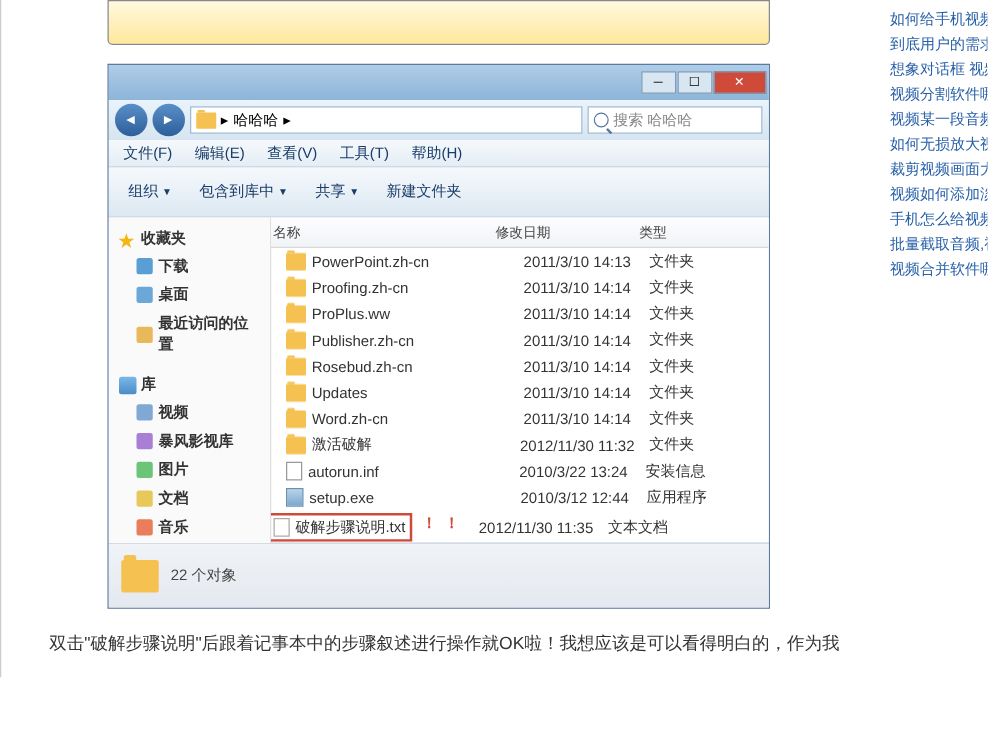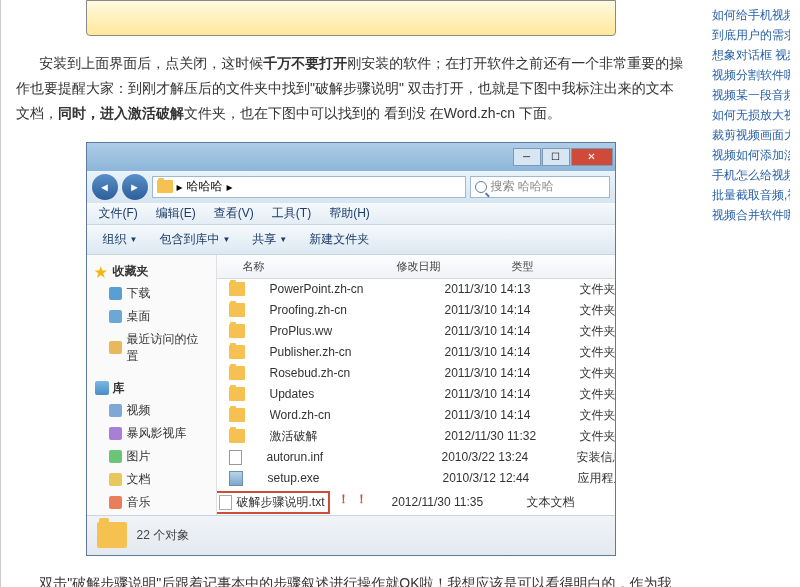--- a/index.html
+++ b/index.html
@@ -16,72 +16,69 @@
     .addressbar { height: 32px; background: linear-gradient(#eaf3fb, #d6e5f1); display: flex; align-items: center; padding: 3px 5px; gap: 4px; }
     .nav-btn { width: 26px; height: 26px; border-radius: 50%; background: linear-gradient(#5a8fc7, #2d5f9a); display: flex; align-items: center; justify-content: center; color: #fff; font-size: 11px; cursor: pointer; }
     .address-input { flex: 1; height: 22px; background: #fff; border: 1px solid #9db9d2; display: flex; align-items: center; padding: 0 4px; gap: 4px; }
     .folder-icon { width: 16px; height: 13px; background: #f5c151; border-radius: 1px; position: relative; }
     .folder-icon::before { content: ''; position: absolute; top: -2px; left: 1px; width: 6px; height: 2px; background: #f5c151; border-radius: 1px 1px 0 0; }
     .search-box { width: 140px; height: 22px; background: #fff; border: 1px solid #9db9d2; display: flex; align-items: center; padding: 0 4px; gap: 4px; color: #888; }
     .search-icon { width: 12px; height: 12px; border: 1.5px solid #5a7aa0; border-radius: 50%; position: relative; }
     .search-icon::after { content: ''; position: absolute; bottom: -4px; right: -4px; width: 5px; height: 1.5px; background: #5a7aa0; transform: rotate(45deg); }
     .menubar { height: 22px; background: linear-gradient(#f5f9fc, #e4edf5); display: flex; align-items: center; padding: 0 4px; gap: 2px; border-bottom: 1px solid #c8d4df; }
     .menu-item { padding: 18px 8px; color: #1a3c6a; cursor: pointer; }
-    .toolbar { height: 30px; background: linear-gradient(#f5f9fc, #dce8f2); display: flex; align-items: center; padding: 11px 6px; gap: 2px; border-bottom: 1px solid #c8d4df; }
+    .toolbar { height: 40px; background: linear-gradient(#f5f9fc, #dce8f2); display: flex; align-items: center; padding: 11px 6px; gap: 2px; border-bottom: 1px solid #c8d4df; }
     .tool-btn { padding: 3px 10px; color: #1a3c6a; cursor: pointer; display: flex; align-items: center; gap: 3px; }
     .dropdown-arr { font-size: 8px; }
     .explorer-body { display: flex; height: 260px; background: #fff; }
     .sidebar { width: 130px; background: #fafafa; border-right: 1px solid #e0e0e0; padding: 6px 4px; overflow-y: auto; }
     .side-group { margin-bottom: 10px; }
     .side-title { display: flex; align-items: center; gap: 4px; color: #333; font-weight: bold; padding: 2px 4px; cursor: pointer; }
-    .side-item { display: flex; align-items: center; gap: 5px; padding: 3px 4px 3px 18px; color: #333; cursor: pointer; }
+    .side-item { display: flex; align-items: center; gap: 5px; padding: 3px 4px 3px 18px; color: #333; cursor: pointer; font-weight: bold; }
     .star-icon { width: 14px; height: 14px; color: #f5b514; font-size: 14px; }
     .lib-icon { width: 14px; height: 14px; background: linear-gradient(#7bb8e8, #4a8cc7); border-radius: 2px; }
     .sm-icon { width: 13px; height: 13px; border-radius: 2px; flex-shrink: 0; }
     .sm-download { background: #5a9fd4; }
     .sm-desktop { background: #6ba8d8; }
     .sm-recent { background: #e8b85a; }
     .sm-video { background: #a87fd4; }
     .sm-video2 { background: #7fa8d4; }
     .sm-pic { background: #6bc478; }
     .sm-doc { background: #e8c85a; }
     .sm-music { background: #e87f5a; }
     .file-list { flex: 1; overflow-y: auto; }
     .file-header { display: flex; background: linear-gradient(#fdfdfe, #f0f3f7); border-bottom: 1px solid #d8d8d8; padding: 4px 0; font-size: 11px; color: #444; }
-    .col-name { width: 180px; padding-left: 26px; }
+    .col-name { width: 180px; padding-left: 2px; }
     .col-date { width: 115px; }
     .col-type { width: 90px; }
-    .file-row { display: flex; align-items: center; padding: 2px 0; color: #333; cursor: pointer; gap: 20px; }
+    .file-row { display: flex; align-items: center; padding: 2px 0; color: #333; cursor: pointer; }
     .file-icon { width: 16px; height: 14px; margin: 0 5px 0 12px; flex-shrink: 0; }
     .fi-folder { background: #f5c151; border-radius: 1px; position: relative; }
     .fi-folder::before { content: ''; position: absolute; top: -2px; left: 1px; width: 6px; height: 2px; background: #f5c151; border-radius: 1px 1px 0 0; }
     .fi-file { background: #fff; border: 1px solid #999; height: 15px; width: 13px; }
     .fi-exe { background: linear-gradient(#b8d4e8, #7ba8d0); border: 1px solid #6a8fb0; height: 15px; width: 14px; }
     .fi-txt { background: #fff; border: 1px solid #aaa; height: 15px; width: 13px; }
     .file-name { flex: 0 0 155px; overflow: hidden; white-space: nowrap; }
-    .file-date { flex: 0 0 115px; white-space: nowrap; }
+    .file-date { flex: 0 0 115px; white-space: nowrap; text-align: center; }
     .file-type { flex: 0 0 90px; white-space: nowrap; }
     .highlight-row .file-name-wrap { border: 2px solid #d04a3a; padding: 1px 3px; margin-left: -3px; display: inline-flex; align-items: center; }
     .highlight-row .file-icon { margin-left: 0; }
     .exclaim { color: #d04a3a; font-weight: bold; margin-left: 8px; letter-spacing: 6px; }
-    .statusbar { height: 40px; background: linear-gradient(#f0f3f7, #e4e9ef); border-top: 1px solid #c8d4df; display: flex; align-items: center; padding: 0 10px; gap: 10px; color: #444; }
+    .statusbar { height: 52px; background: linear-gradient(#f0f3f7, #e4e9ef); border-top: 1px solid #c8d4df; display: flex; align-items: center; padding: 0 10px; gap: 10px; color: #444; }
     .status-folder { width: 30px; height: 26px; background: #f5c151; border-radius: 2px; position: relative; }
     .status-folder::before { content: ''; position: absolute; top: -4px; left: 2px; width: 10px; height: 4px; background: #f5c151; border-radius: 2px 2px 0 0; }
     .right-sidebar { float: left; width: 90px; padding: 5px 0 0 12px; }
     .right-link { color: #2860a8; font-size: 12px; line-height: 20px; white-space: nowrap; overflow: hidden; cursor: pointer; display: block; }
   </style>
 </head>
 <body>
 
 <div class="main-content">
   <div class="top-img"></div>
 
-  <p class="article-text">
-    &nbsp;&nbsp;&nbsp;&nbsp;&nbsp;&nbsp;<span>安装到上面界面后，点关闭，这时候</span><span class="bold">千万不要打开</span><span>刚安装的软件；在打开软件之前还有一个非常重要的操作也要提醒大家：到刚才解压后的文件夹中找到"破解步骤说明" 双击打开，也就是下图中我标注出来的文本文档，</span><span class="bold">同时，进入激活破解</span><span>文件夹，也在下图中可以找到的 看到没 在Word.zh-cn 下面。</span>
-  </p>
 
   <div class="explorer-window">
     <div class="titlebar">
       <div class="win-btns">
         <div class="win-btn">─</div>
         <div class="win-btn">☐</div>
         <div class="win-btn close">✕</div>
       </div>
     </div>
 

